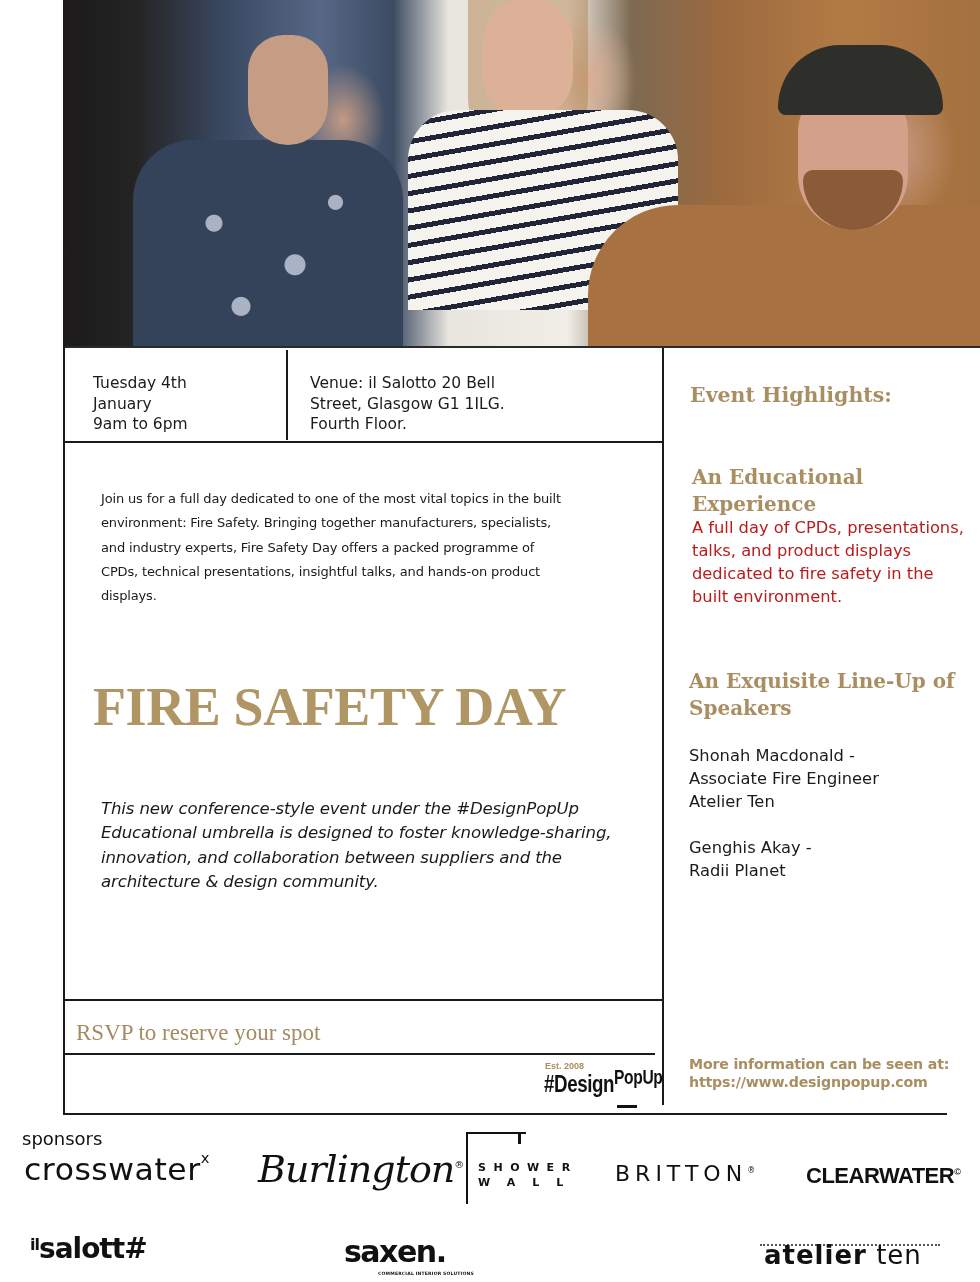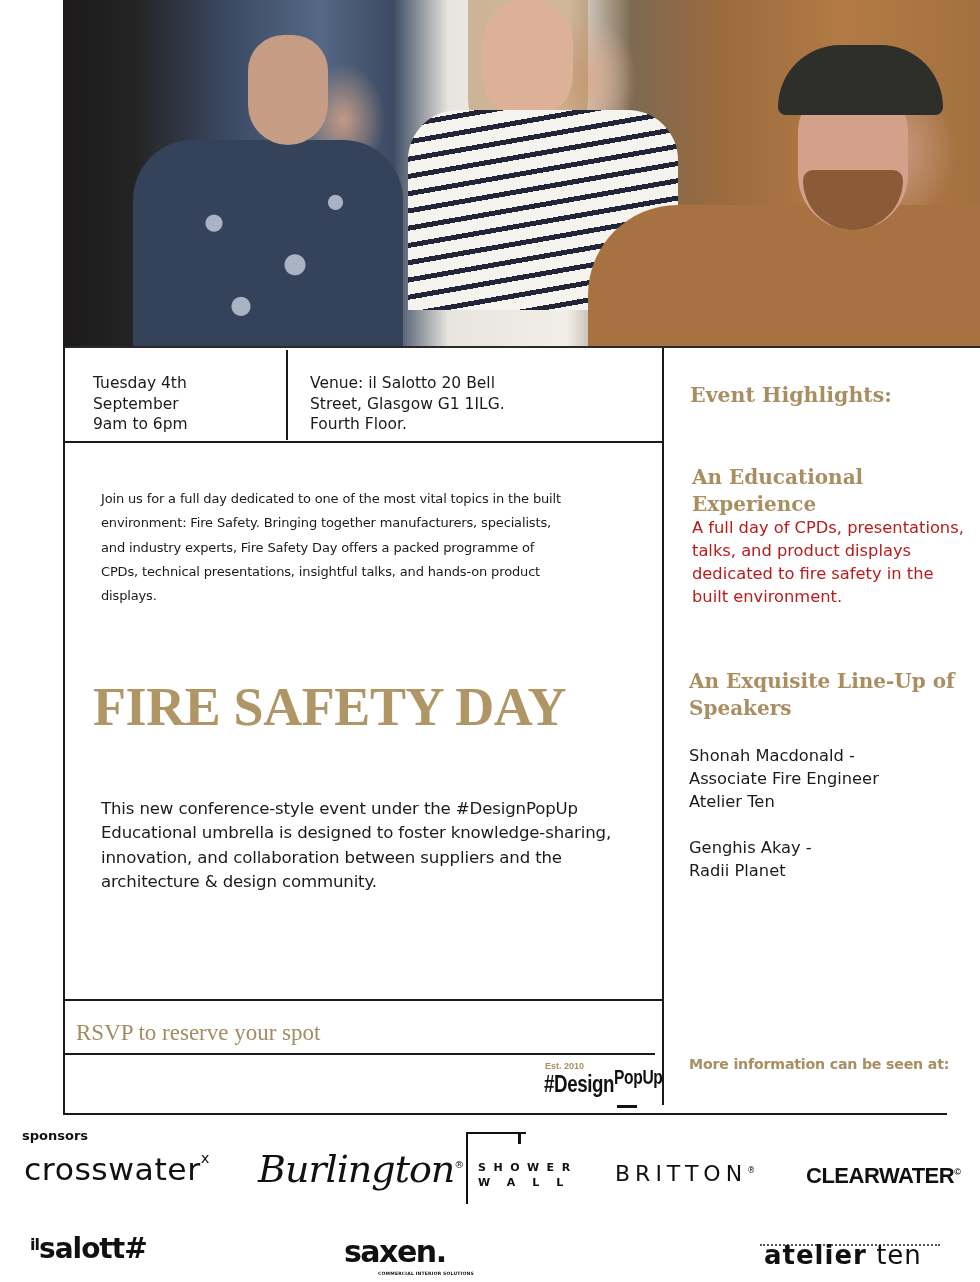--- a/index.html
+++ b/index.html
@@ -68,20 +68,21 @@
   }
   .title {
     left: 93px; top: 677px; width: 560px;
     font-family: "Liberation Serif", serif; font-size: 54px; line-height: 60px; color: #b09665;
     letter-spacing: -0.4px; white-space: nowrap;
   }
   .intro2 {
     left: 101px; top: 797px; width: 535px;
     font-family: "DejaVu Sans", sans-serif; font-size: 16.6px; line-height: 24.3px; color: #1b1b1b;
     letter-spacing: -0.15px;
+    font-style: italic;
   }
 
   .rsvp {
     left: 76px; top: 1018px;
     font-family: "Liberation Serif", serif; font-size: 23px; line-height: 30px; color: #a38b62;
     white-space: nowrap;
   }
 
   
   .gold-head {
@@ -113,21 +114,21 @@
   .dp-logo {
     left: 544px; top: 1070px; font-family: "Liberation Sans", sans-serif; font-weight: bold; color: #111;
     white-space: nowrap; transform: scaleX(0.78); transform-origin: left top;
   }
   .dp-logo .dp-main { font-size: 24px; letter-spacing: -0.5px; }
   .dp-logo .dp-sup { font-size: 20px; position: relative; top: -8px; letter-spacing: -0.5px; }
   .dp-bar { left: 617px; top: 1105px; width: 20px; height: 3px; background: #111; }
 
   
   .sponsors-label {
-    left: 22px; top: 1128px; font-family: "DejaVu Sans", sans-serif; font-weight: bold; font-size: 13px; color: #111;
+    left: 22px; top: 1128px; font-family: "DejaVu Sans", sans-serif; font-weight: normal; font-size: 18px; color: #111;
   }
   .logo { position: absolute; color: #111; white-space: nowrap; }
   .logo-crosswater { left: 24px; top: 1152px; font-family: "DejaVu Sans", sans-serif; font-size: 30px; font-weight: normal; letter-spacing: 0.5px; transform: scaleX(1.05); transform-origin: left; }
   .logo-crosswater sup { font-size: 14px; position: relative; top: -6px; }
   .logo-burlington { left: 258px; top: 1147px; font-family: "DejaVu Serif", serif; font-style: italic; font-size: 38px; letter-spacing: -1px; }
   .logo-burlington sup { font-size: 10px; }
   .showerwall-box { left: 466px; top: 1132px; width: 60px; height: 72px; border-left: 2px solid #111; border-top: 2px solid #111; }
   .showerwall-drop { left: 518px; top: 1132px; width: 3px; height: 12px; background:#111; }
   .logo-showerwall { left: 478px; top: 1160px; font-family: "DejaVu Sans", sans-serif; font-weight: bold; font-size: 11px; line-height: 15px; letter-spacing: 7.5px; }
   .logo-britton { left: 615px; top: 1161px; font-family: "DejaVu Sans", sans-serif; font-size: 22px; letter-spacing: 5px; font-weight: normal; }
@@ -160,36 +161,36 @@
 <div class="abs line" style="left:63px; top:0; width:2px; height:1115px;"></div>
 <div class="abs line" style="left:662px; top:348px; width:2px; height:757px;"></div>
 <div class="abs line" style="left:286px; top:350px; width:2px; height:90px;"></div>
 <div class="abs line" style="left:63px; top:441px; width:600px; height:2px;"></div>
 <div class="abs line" style="left:63px; top:999px; width:600px; height:2px;"></div>
 <div class="abs line" style="left:63px; top:1053px; width:592px; height:2px;"></div>
 <div class="abs line" style="left:63px; top:1113px; width:884px; height:2px;"></div>
 
 <div class="abs date">
   <div>Tuesday 4th</div>
-  <div>September</div>
+  <div>January</div>
   <div>9am to 6pm</div>
 </div>
 <div class="abs venue">
   <div>Venue: il Salotto 20 Bell</div>
   <div>Street, Glasgow G1 1ILG.</div>
   <div>Fourth Floor.</div>
 </div>
 
 <p class="abs intro">Join us for a full day dedicated to one of the most vital topics in the built environment: Fire Safety. Bringing together manufacturers, specialists, and industry experts, Fire Safety Day offers a packed programme of CPDs, technical presentations, insightful talks, and hands-on product displays.</p>
 <h1 class="abs title">FIRE SAFETY DAY</h1>
 <p class="abs intro2">This new conference-style event under the #DesignPopUp Educational umbrella is designed to foster knowledge-sharing, innovation, and collaboration between suppliers and the architecture &amp; design community.</p>
 
 <div class="abs rsvp">RSVP to reserve your spot</div>
 
-<div class="abs dp-est">Est. 2010</div>
+<div class="abs dp-est">Est. 2008</div>
 <div class="abs dp-logo">
   <span class="dp-main">#Design</span><span class="dp-sup">PopUp</span>
 </div>
 <div class="abs dp-bar"></div>
 
 <h2 class="abs gold-head hl-title">Event Highlights:</h2>
 <h3 class="abs gold-head hl1-title">An Educational Experience</h3>
 <p class="abs hl1-body">A full day of CPDs, presentations, talks, and product displays dedicated to fire safety in the built environment.</p>
 <h3 class="abs gold-head hl2-title">An Exquisite Line-Up of Speakers</h3>
 
@@ -200,20 +201,21 @@
     <div>Atelier Ten</div>
   </div>
   <div class="speaker">
     <div>Genghis Akay -</div>
     <div>Radii Planet</div>
   </div>
 </div>
 
 <div class="abs more-info">
   <div>More information can be seen at:</div>
+  <div>https://www.designpopup.com</div>
 </div>
 
 <div class="abs sponsors-label">sponsors</div>
 
 <div class="logo logo-crosswater">
   <span>crosswater</span><sup>x</sup>
 </div>
 
 <div class="logo logo-burlington">
   <span>Burlington</span><sup>®</sup>

